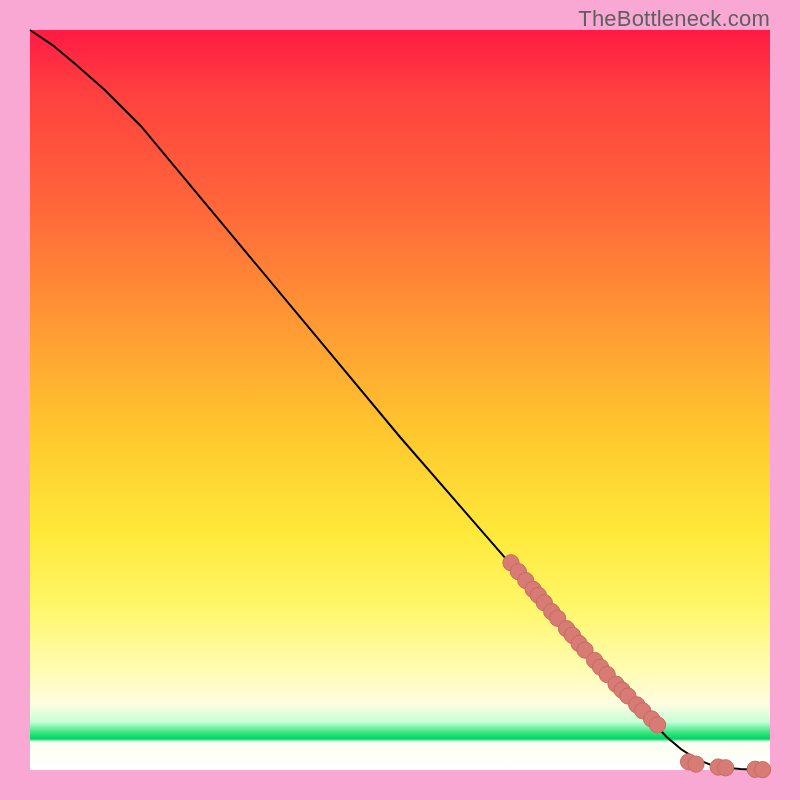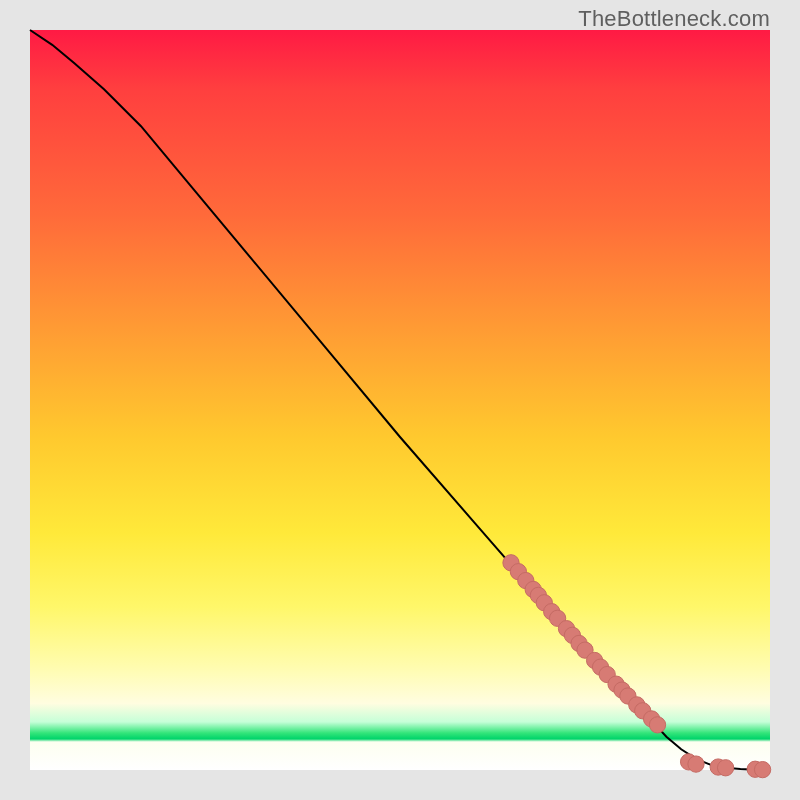--- a/index.html
+++ b/index.html
@@ -8,21 +8,21 @@
     width: 800px;
     height: 800px;
     background: #000;
     overflow: hidden;
     font-family: Arial, Helvetica, sans-serif;
   }
   .frame {
     position: absolute;
     left: 0; top: 0;
     width: 800px; height: 800px;
-    background: #e5e5e5;
+    background: #f9a8d4;
   }
   .plot-area {
     position: absolute;
     left: 30px;
     top: 30px;
     width: 740px;
     height: 740px;
     
     background: linear-gradient(
       to bottom,

